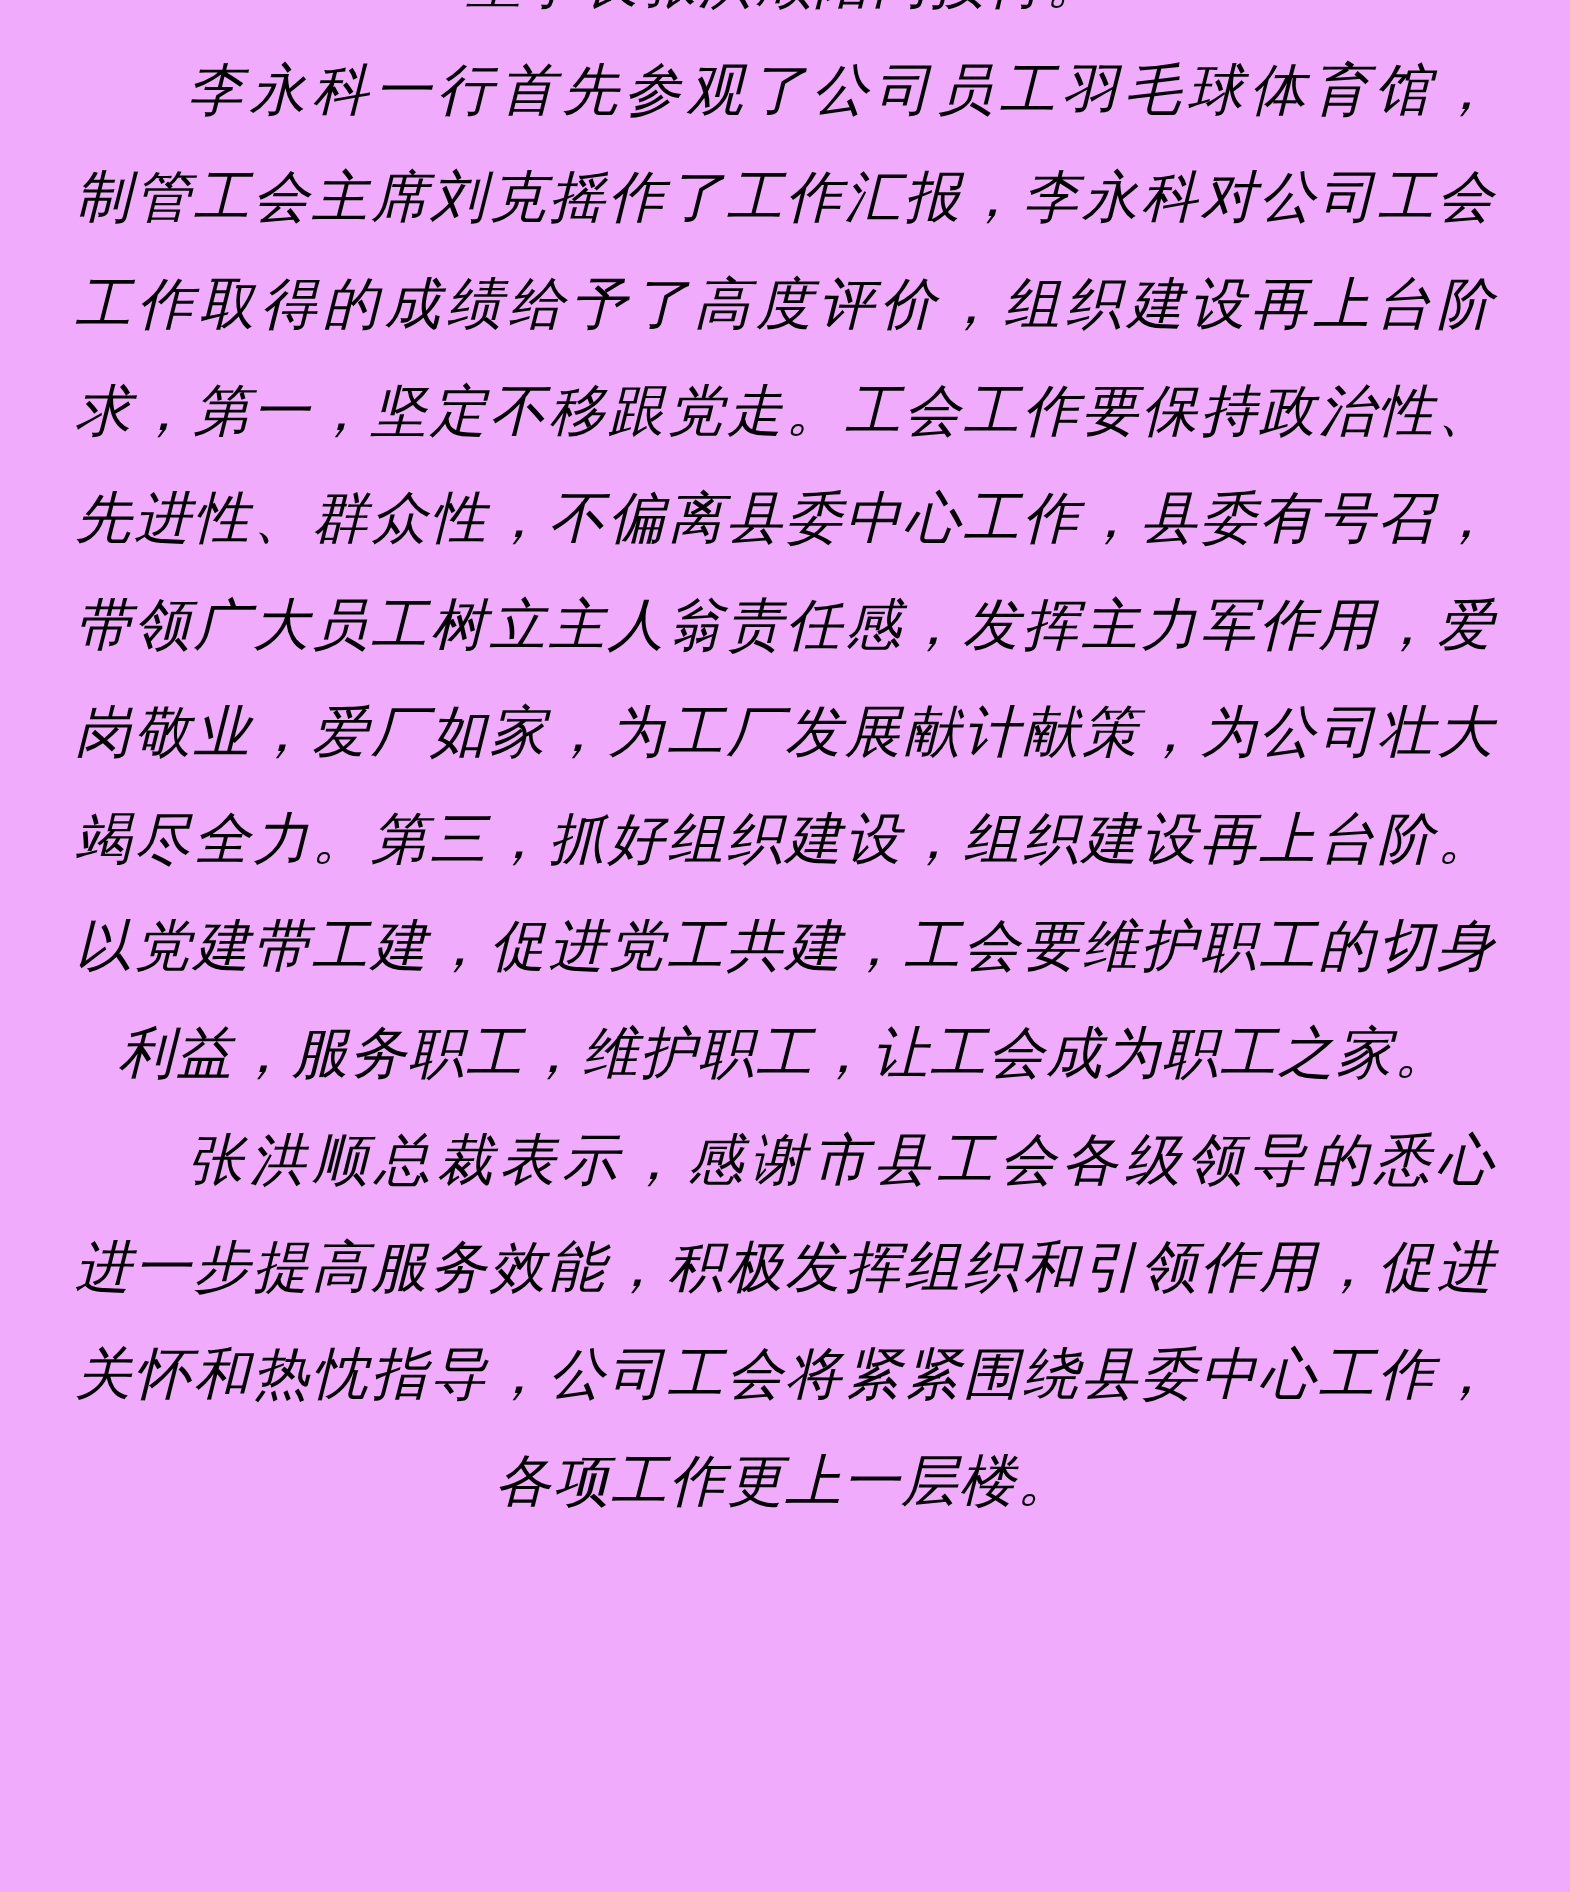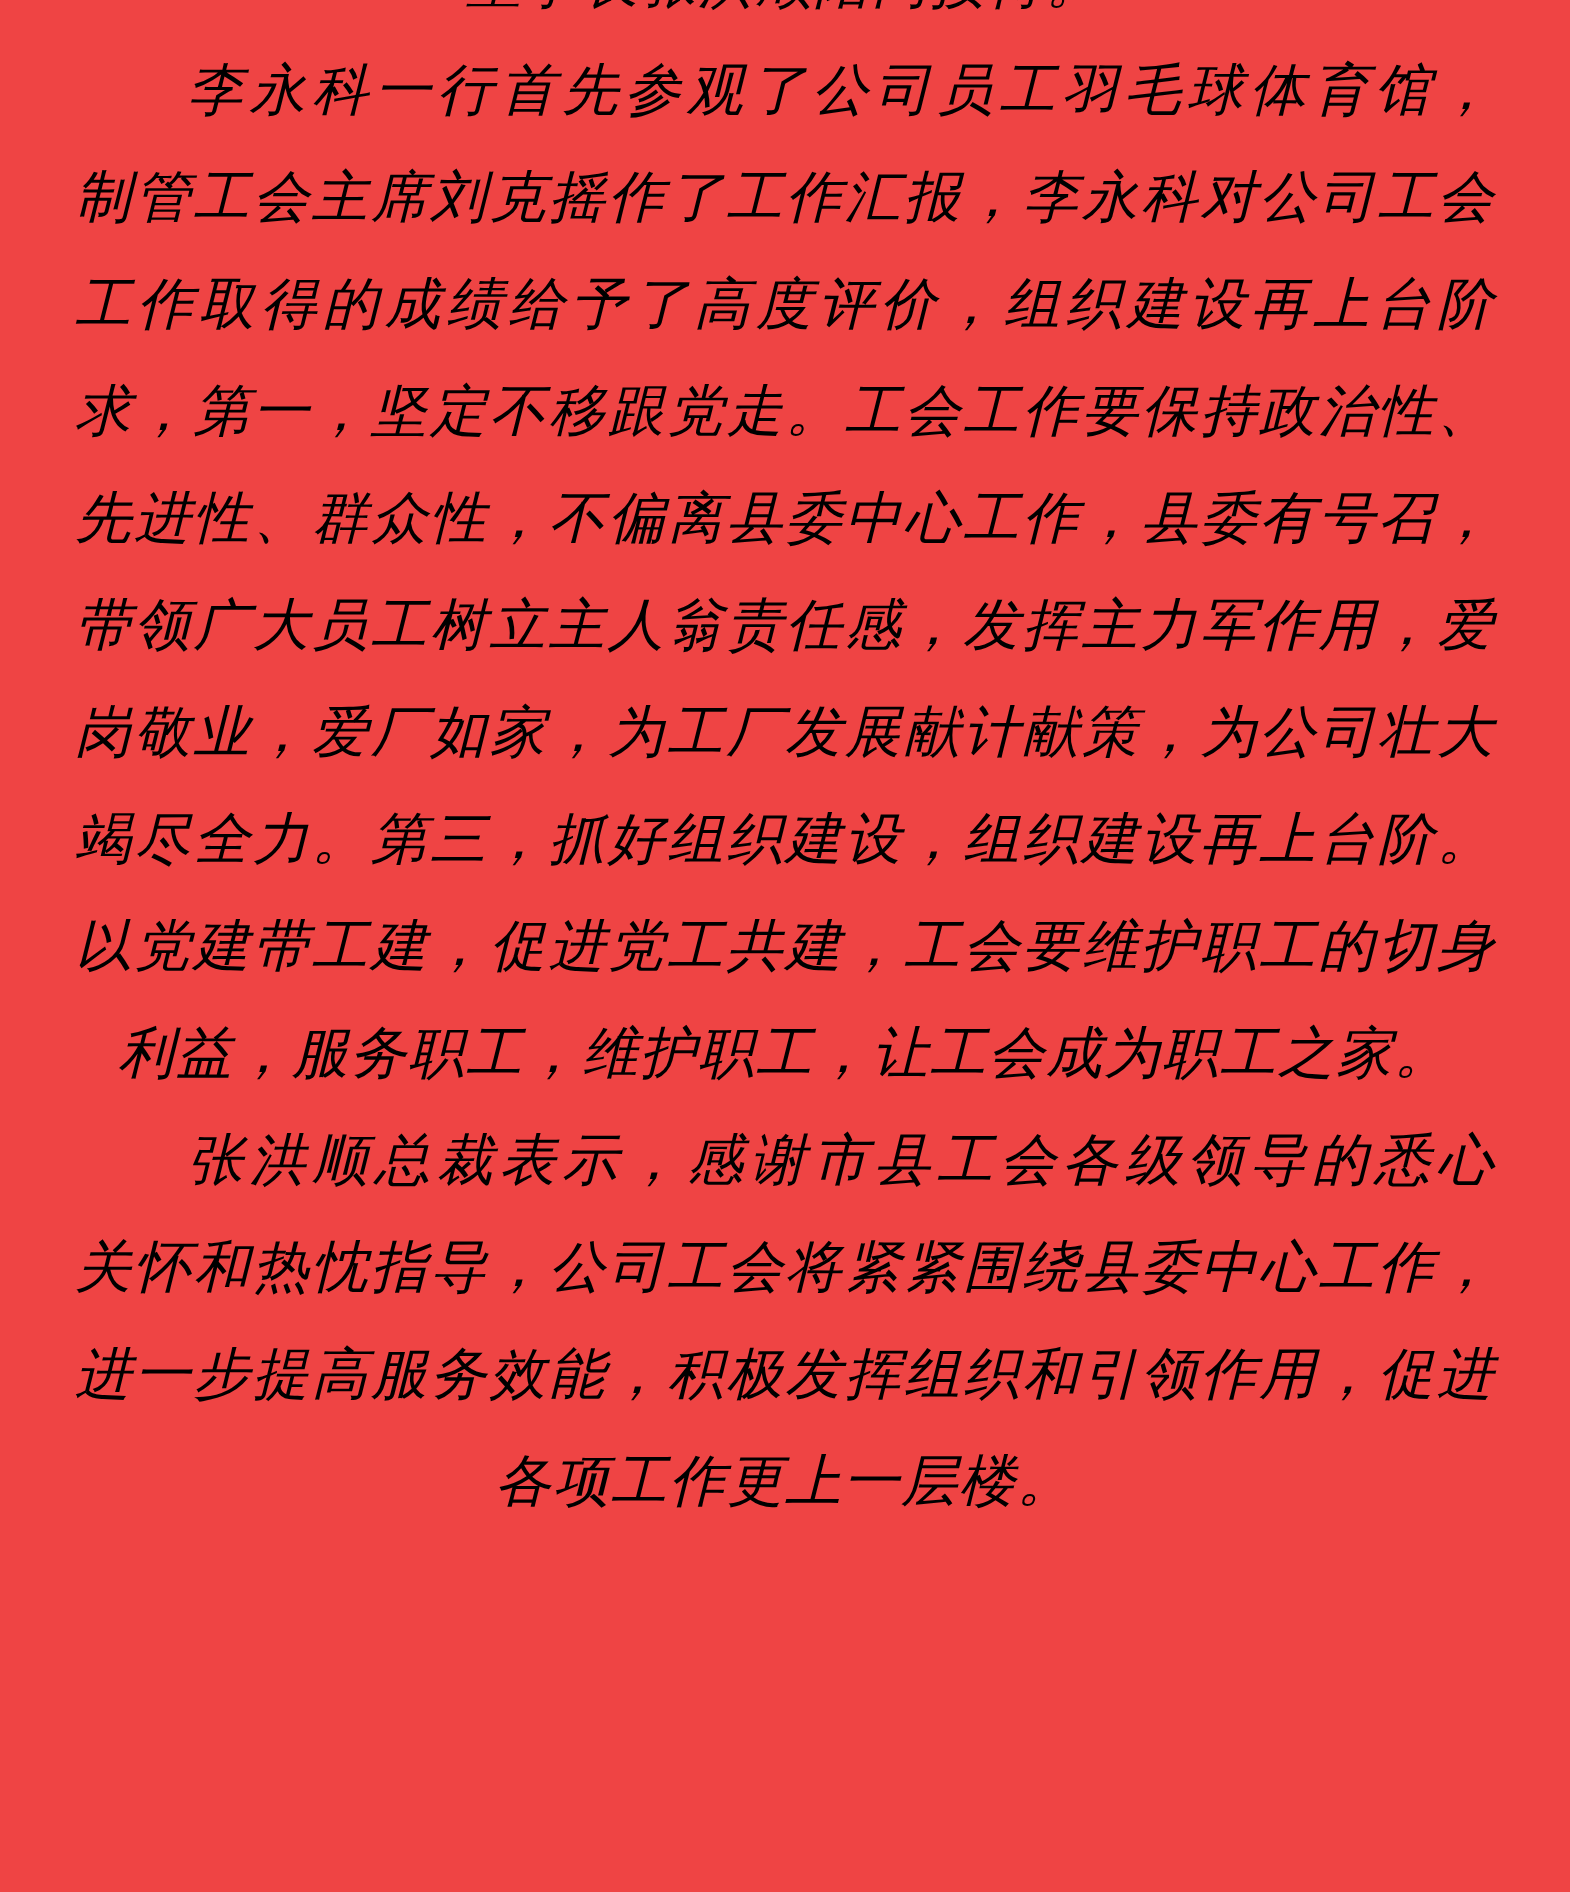--- a/index.html
+++ b/index.html
@@ -35,31 +35,31 @@
     text-align: justify;
     text-align-last: justify;
   }
   .line.indent {
     text-indent: 112px;
   }
 </style>
 </head>
 <body>
 
-<div class="page" style="background: #ef4444;">
+<div class="page" style="background: #f0abfc;">
   <div class="doc-body" style="color: rgb(0, 0, 0);">
       <div class="line">董事长张洪顺陪同接待。</div>
       <div class="line indent fill">李永科一行首先参观了公司员工羽毛球体育馆，</div>
       <div class="line fill">制管工会主席刘克摇作了工作汇报，李永科对公司工会</div>
       <div class="line fill">工作取得的成绩给予了高度评价，组织建设再上台阶</div>
       <div class="line fill">求，第一，坚定不移跟党走。工会工作要保持政治性、</div>
       <div class="line fill">先进性、群众性，不偏离县委中心工作，县委有号召，</div>
       <div class="line fill">带领广大员工树立主人翁责任感，发挥主力军作用，爱</div>
       <div class="line fill">岗敬业，爱厂如家，为工厂发展献计献策，为公司壮大</div>
       <div class="line fill">竭尽全力。第三，抓好组织建设，组织建设再上台阶。</div>
       <div class="line fill">以党建带工建，促进党工共建，工会要维护职工的切身</div>
       <div class="line">利益，服务职工，维护职工，让工会成为职工之家。</div>
       <div class="line indent fill">张洪顺总裁表示，感谢市县工会各级领导的悉心</div>
+      <div class="line fill">进一步提高服务效能，积极发挥组织和引领作用，促进</div>
       <div class="line fill">关怀和热忱指导，公司工会将紧紧围绕县委中心工作，</div>
-      <div class="line fill">进一步提高服务效能，积极发挥组织和引领作用，促进</div>
       <div class="line">各项工作更上一层楼。</div>
     </div>
 </div>
 
 </body></html>

